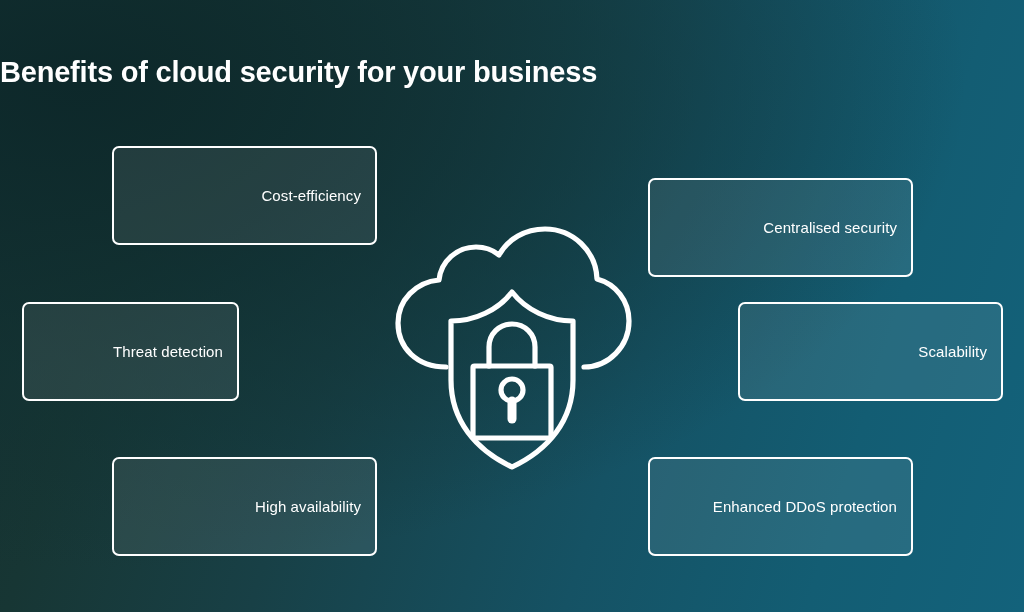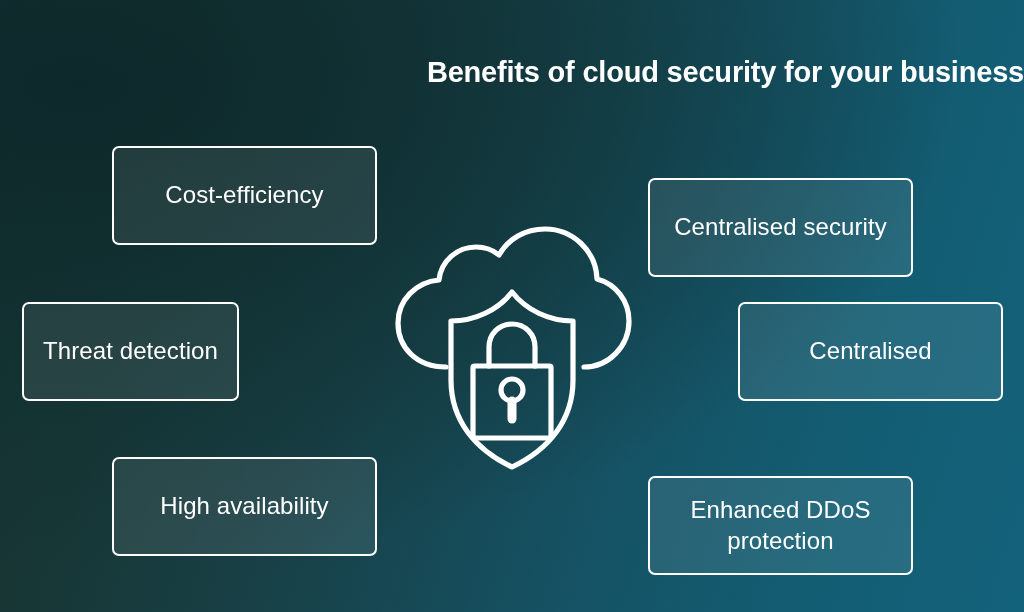--- a/index.html
+++ b/index.html
@@ -22,58 +22,58 @@
       linear-gradient(107deg, #16302f 0%, #173634 16%, #184046 36%, #155264 62%, #135d73 82%, #13627b 100%);
     overflow: hidden;
   }
 
   
   .title {
     position: absolute;
     top: 56px;
     left: 0;
     width: 1024px;
-    text-align: right;
+    text-align: left;
     color: #ffffff;
     font-size: 29px;
     font-weight: 700;
     letter-spacing: -0.2px;
     line-height: 1.15;
     white-space: nowrap;
   }
 
   
   .box {
     position: absolute;
     box-sizing: border-box;
     border: 2px solid #ffffff;
     border-radius: 7px;
     background: rgba(255,255,255,0.085);
     display: flex;
     align-items: center;
-    justify-content: center;
+    justify-content: flex-end;
     text-align: center;
     color: #ffffff;
-    font-size: 24px;
+    font-size: 15px;
     font-weight: 400;
     letter-spacing: 0.1px;
     line-height: 1.28;
     padding: 0 14px;
   }
   .box .label { display: block; }
 
   
   #box-cost-efficiency   { left: 112px; top: 146px; width: 265px; height: 99px; }
   #box-threat-detection  { left: 22px;  top: 302px; width: 217px; height: 99px; }
   #box-high-availability { left: 112px; top: 457px; width: 265px; height: 99px; }
 
   
   #box-centralised-security { left: 648px; top: 146px; width: 265px; height: 99px; margin-top: 32px; }
   #box-scalability          { left: 738px; top: 302px; width: 265px; height: 99px; }
-  #box-enhanced-ddos        { left: 648px; top: 457px; width: 265px; height: 99px; margin-top: 19px; }
+  #box-enhanced-ddos        { left: 648px; top: 457px; width: 265px; height: 99px; }
 
   
   #center-icon {
     position: absolute;
     left: 386px;
     top: 222px;
     width: 252px;
     height: 252px;
   }
   #center-icon svg { display: block; width: 100%; height: 100%; }
@@ -95,21 +95,21 @@
 
   <div class="box" id="box-high-availability">
     <span class="label">High availability</span>
   </div>
 
   <div class="box" id="box-centralised-security">
     <span class="label">Centralised security</span>
   </div>
 
   <div class="box" id="box-scalability">
-    <span class="label">Centralised</span>
+    <span class="label">Scalability</span>
   </div>
 
   <div class="box" id="box-enhanced-ddos">
     <span class="label">Enhanced DDoS protection</span>
   </div>
 
   <div id="center-icon">
     <svg viewBox="0 0 252 252" xmlns="http://www.w3.org/2000/svg" fill="none" stroke="#ffffff" stroke-width="5.2" stroke-linecap="round" stroke-linejoin="round">
 
       <g>

